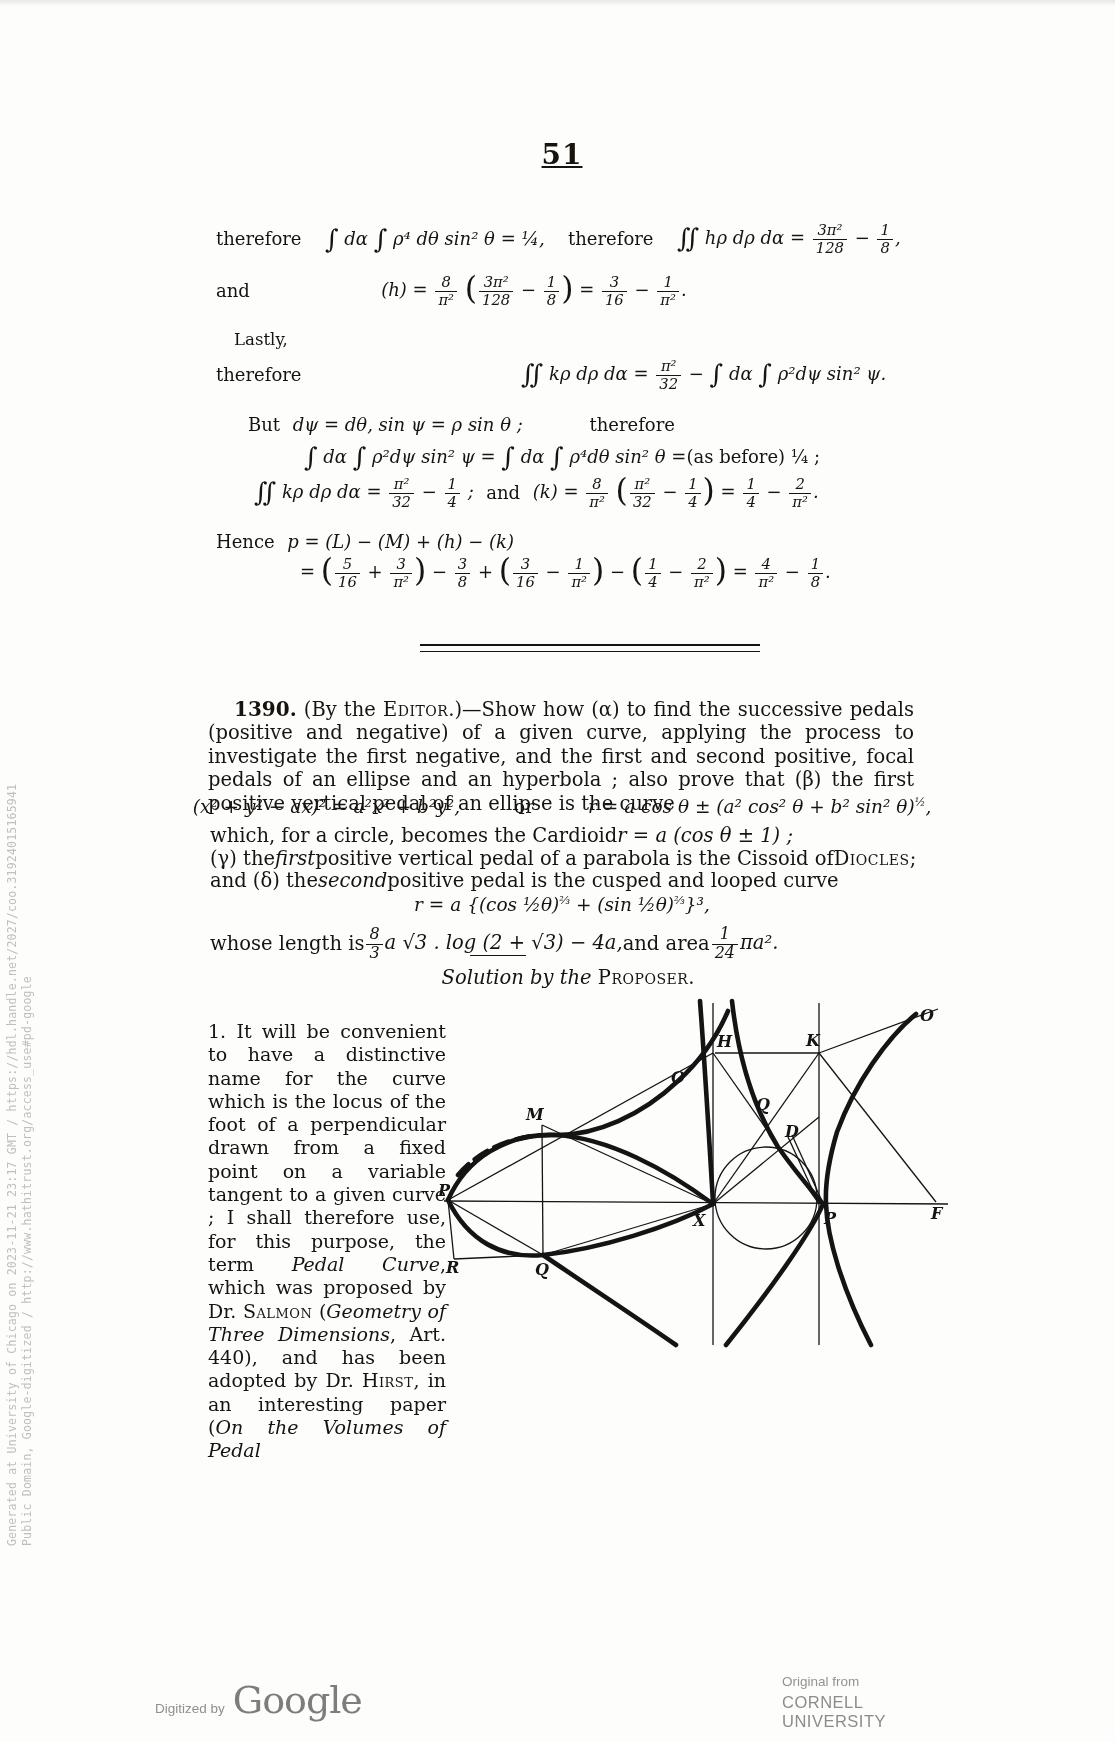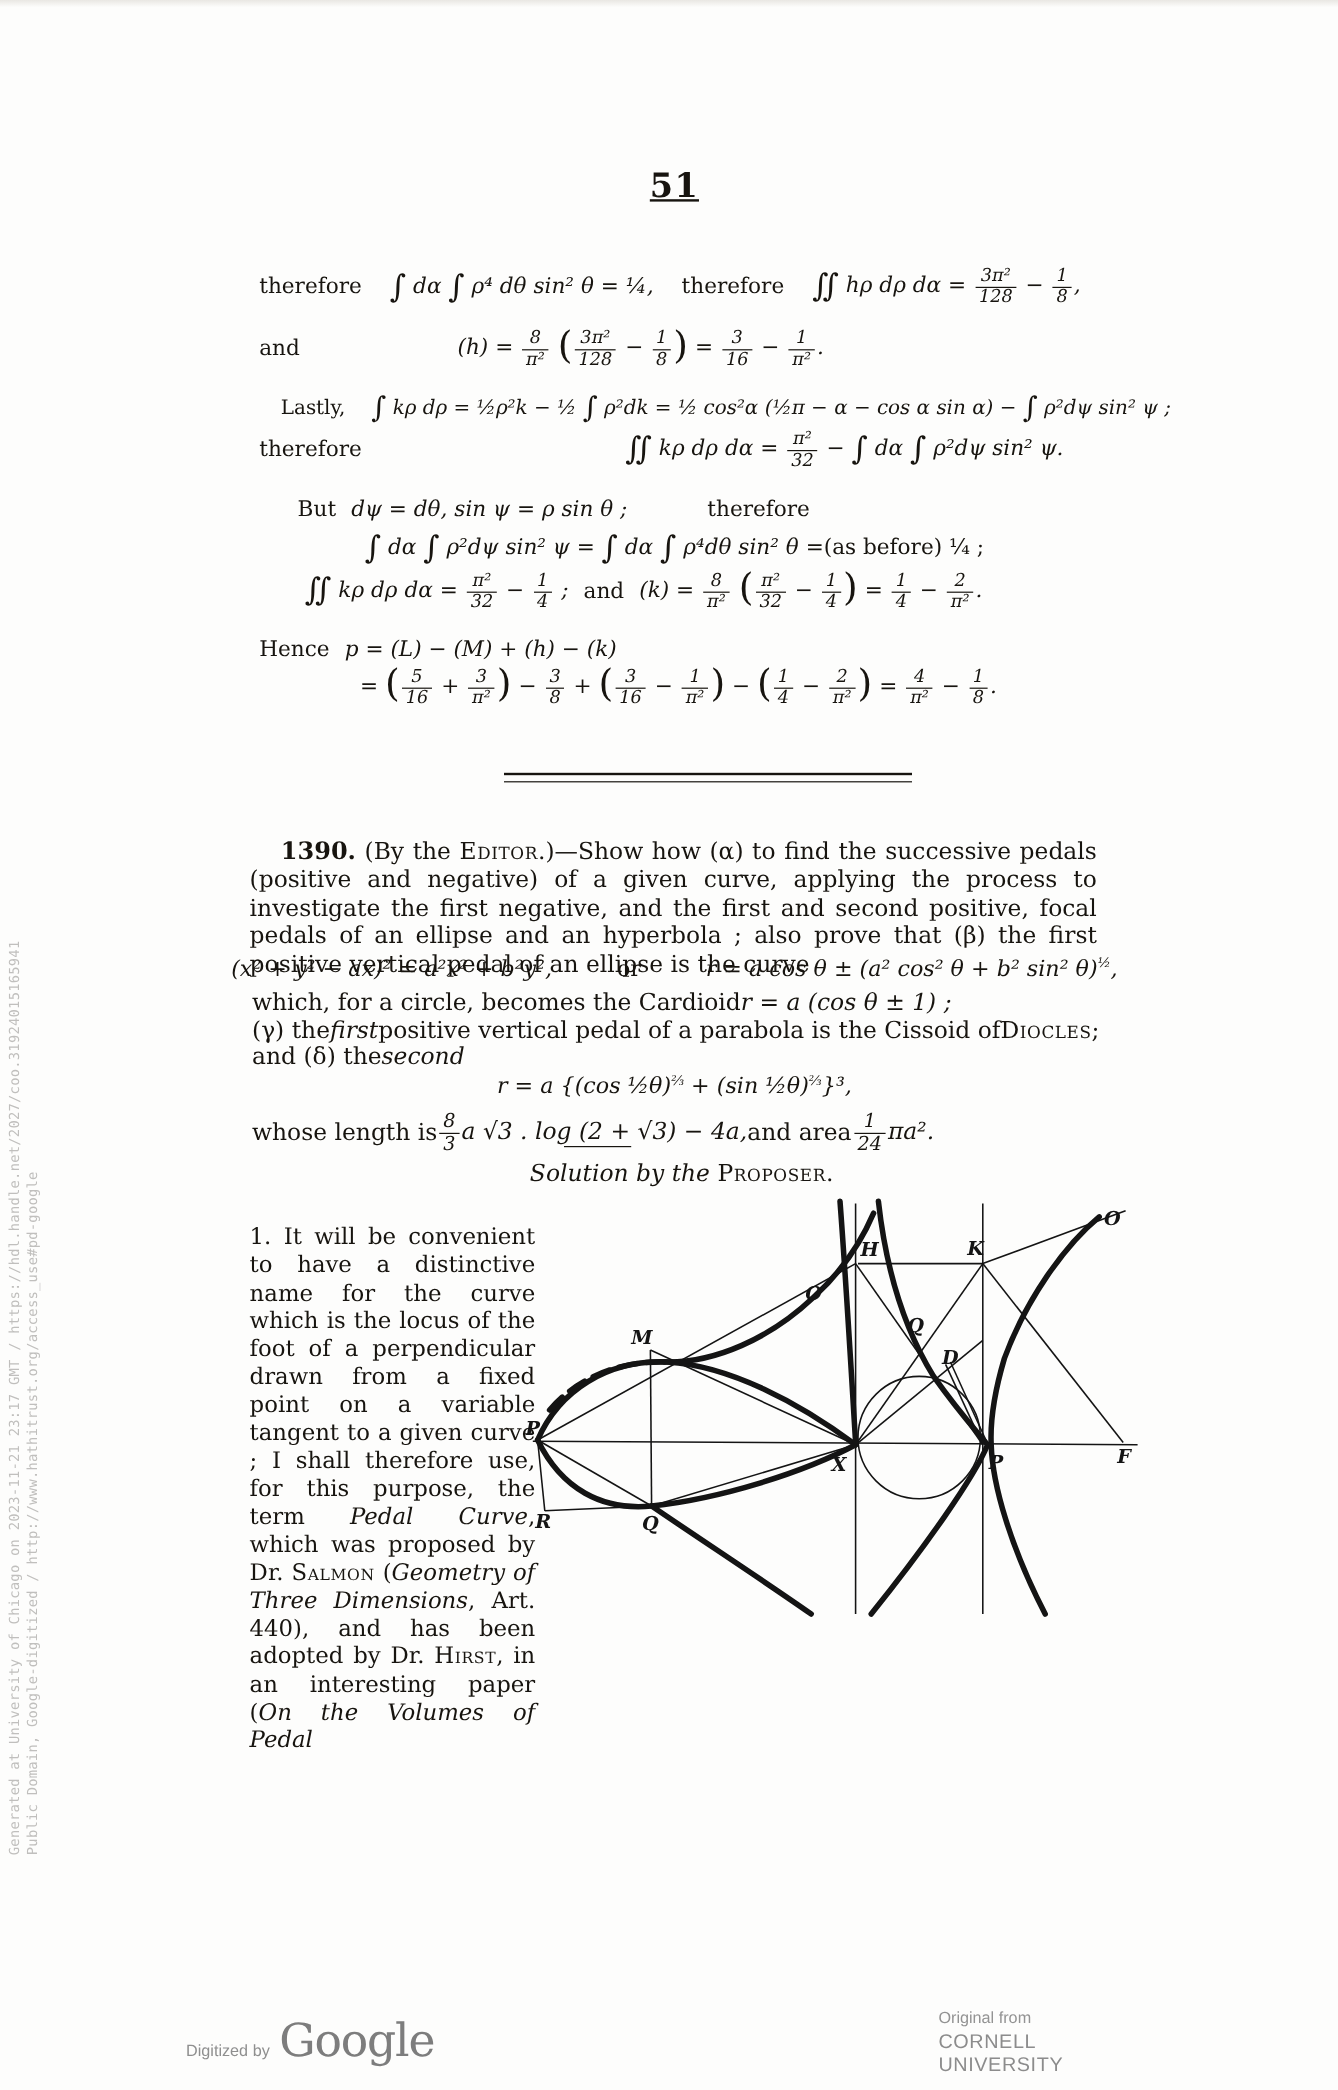--- a/index.html
+++ b/index.html
@@ -132,21 +132,20 @@
             <span>3</span>
             <span>16</span>
           </span> − <span class="fr">
             <span>1</span>
             <span>π²</span>
           </span>.</span>
       </div>
     <div class="eqline eq2">
         <span class="seg-rm">Lastly,</span>
         <span class="seg-gap"></span>
-        <span class="seg-m"><span class="int">∫</span> kρ dρ = ½ρ²k − ½ <span class="int">∫</span> ρ²dk = ½ cos²α (½π − α − cos α sin α) − <span class="int">∫</span> ρ²dψ sin² ψ ;</span>
       </div>
     <div class="eqline eq3">
         <span class="seg-rm">therefore</span>
         <span class="seg-gapXL"></span>
         <span class="seg-m"><span class="int">∬</span> kρ dρ dα = <span class="fr">
             <span>π²</span>
             <span>32</span>
           </span> − <span class="int">∫</span> dα <span class="int">∫</span> ρ²dψ sin² ψ.</span>
       </div>
     <div class="eqline eq4">
@@ -243,20 +242,21 @@
   <div class="lineplain lgamma">
       <span class="seg-rm">(γ) the </span>
       <span class="seg-it">first</span>
       <span class="seg-rm"> positive vertical pedal of a parabola is the Cissoid of </span>
       <span class="seg-sc">Diocles</span>
       <span class="seg-rm"> ;</span>
     </div>
   <div class="lineplain ldelta">
       <span class="seg-rm">and (δ) the </span>
       <span class="seg-it">second</span>
+      <span class="seg-rm"> positive pedal is the cusped and looped curve</span>
     </div>
   <div class="eqline eqcenter eqc2" style="font-size:18.5px;">
       <span class="seg-m">r = a {(cos ½θ)<sup>⅔</sup> + (sin ½θ)<sup>⅔</sup>}³,</span>
     </div>
   <div class="lineplain llen">
       <span class="seg-rm">whose length is </span>
       <span class="seg-m"><span class="fr">
           <span>8</span>
           <span>3</span>
         </span>a √3 . log (2 + √3) − 4a,</span>

